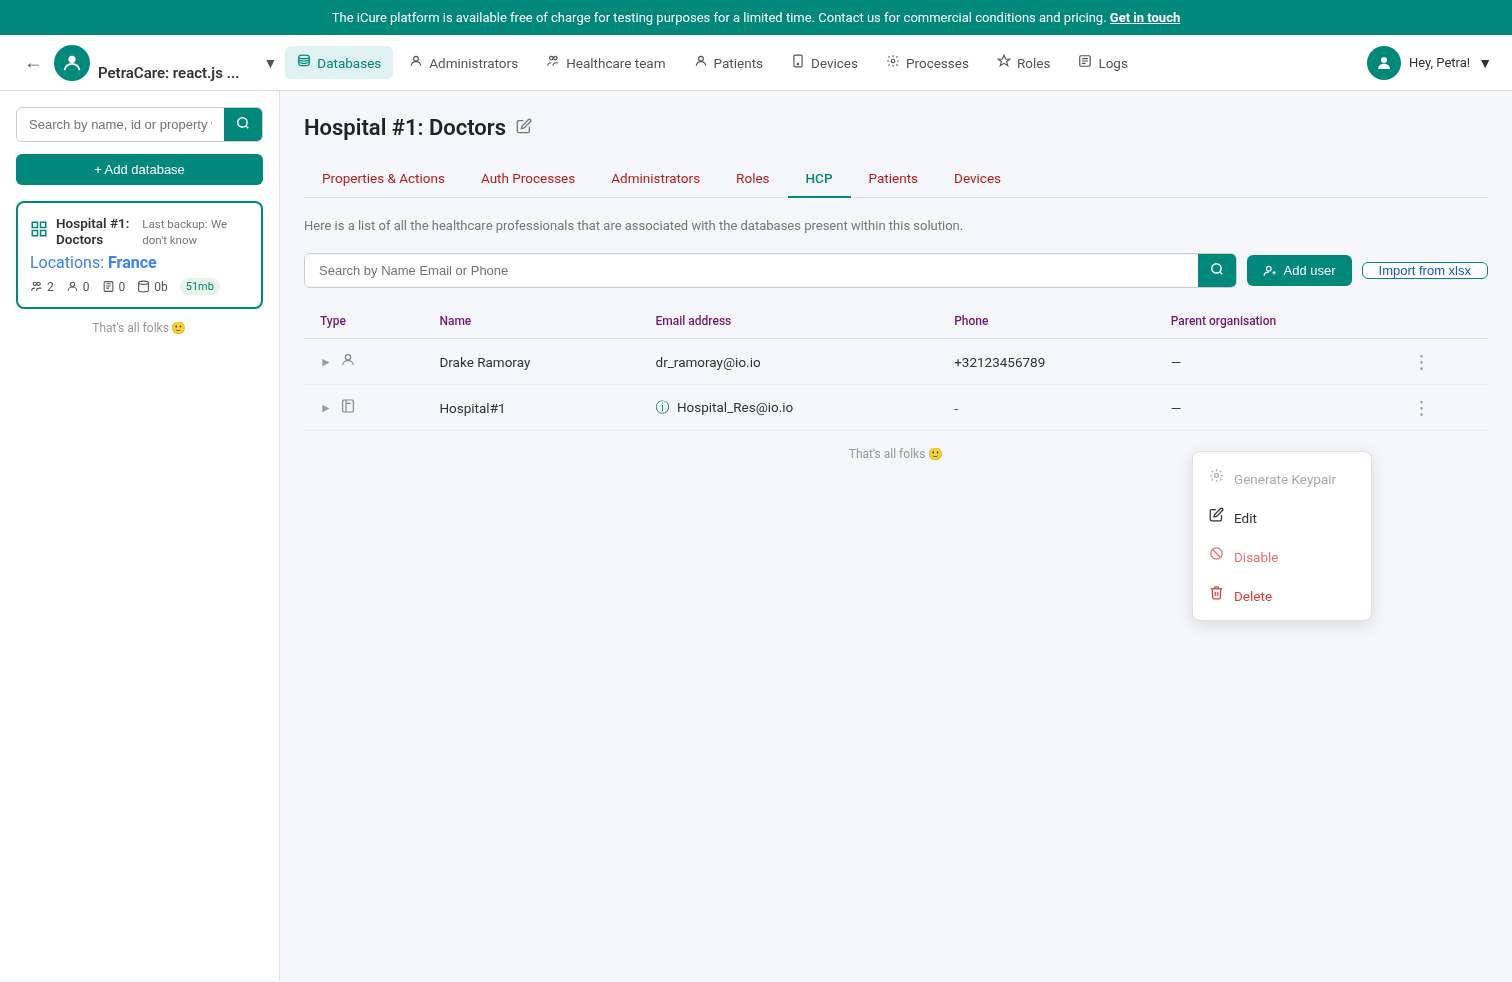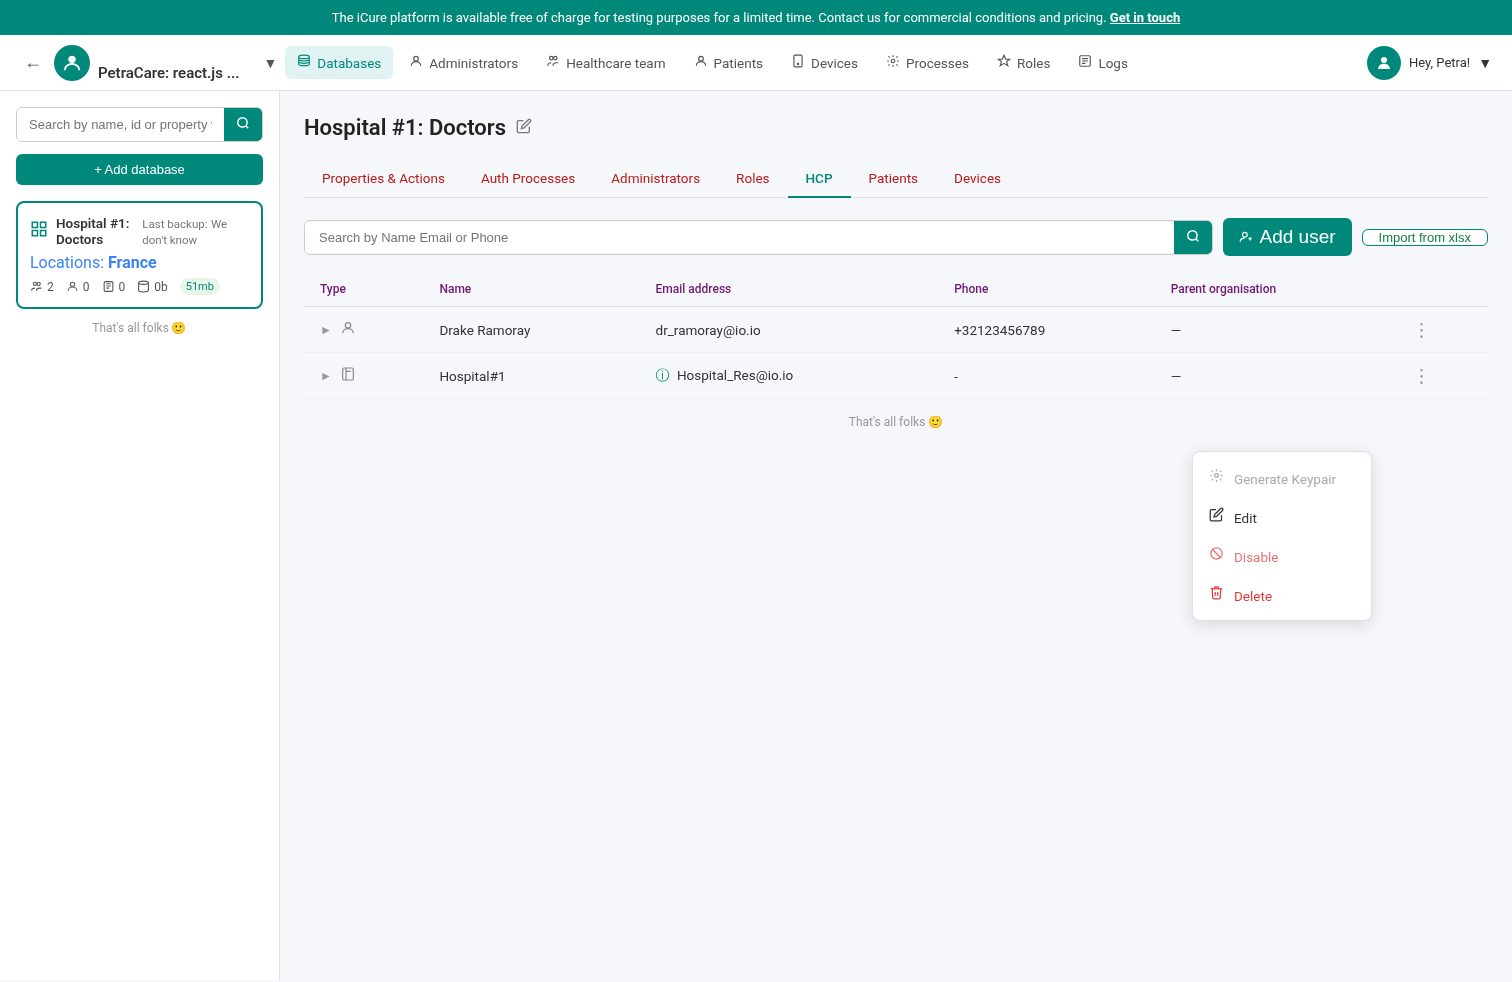--- a/index.html
+++ b/index.html
@@ -268,26 +268,26 @@
     .add-user-btn {
       display: flex;
       align-items: center;
       gap: 6px;
       background: #00897b;
       color: white;
       border: none;
       border-radius: 6px;
       padding: 8px 16px;
       cursor: pointer;
-      font-size: 19px;
+      font-size: 13px;
       white-space: nowrap;
     }
     .import-btn {
       background: white;
-      color: #15803d;
+      color: #1d4ed8;
       border: 1px solid #00897b;
       border-radius: 6px;
       padding: 0 16px;
       cursor: pointer;
       font-size: 13px;
       white-space: nowrap;
     }
 
     
     .data-table {
@@ -560,20 +560,21 @@
         <span>HCP</span>
       </div>
       <div class="tab">
         <span>Patients</span>
       </div>
       <div class="tab">
         <span>Devices</span>
       </div>
     </div>
 
+    <p class="description-text">Here is a list of all the healthcare professionals that are associated with the databases present within this solution.</p>
 
     <div class="toolbar">
       <div class="search-bar">
         <input type="text" placeholder="Search by Name Email or Phone" style="">
         <button>
           <svg width="14" height="14" viewBox="0 0 24 24" fill="none" stroke="white" stroke-width="2.5">
               <circle cx="11" cy="11" r="8"></circle>
               <path d="m21 21-4.35-4.35"></path>
             </svg>
         </button>

